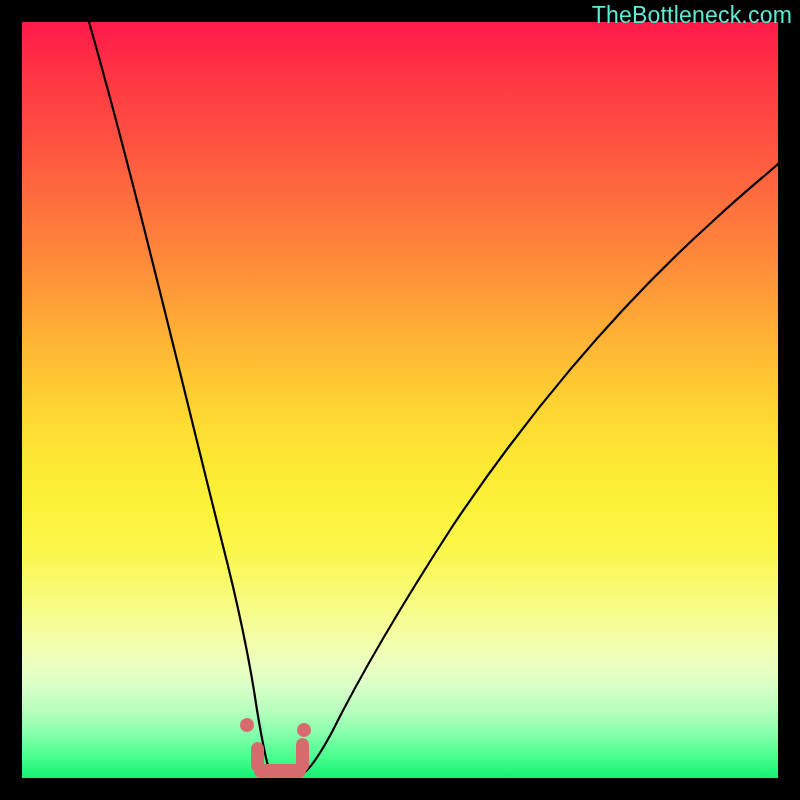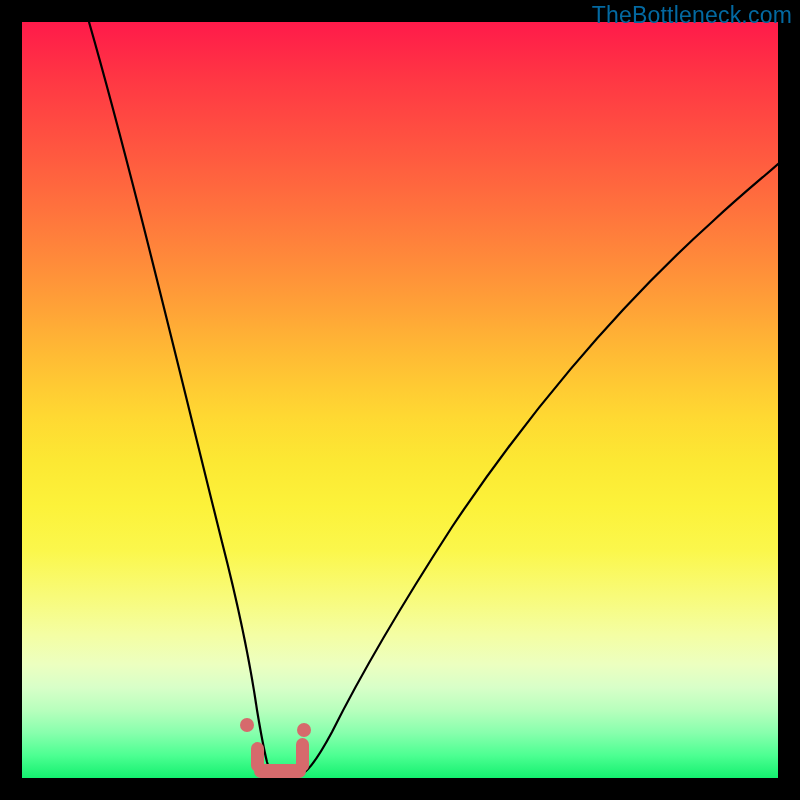--- a/index.html
+++ b/index.html
@@ -35,21 +35,21 @@
       #b8ffbd 91%,
       #88ffad 94%,
       #4dff92 97%,
       #14f06f 100%
     );
   }
   .watermark {
     position: absolute;
     top: 2px;
     right: 8px;
-    color: #0369a1;
+    color: #5eead4;
     font-size: 23px;
     letter-spacing: 0.2px;
     z-index: 10;
     font-weight: 400;
   }
   svg.plot {
     position: absolute;
     left: 0;
     top: 0;
     width: 756px;

